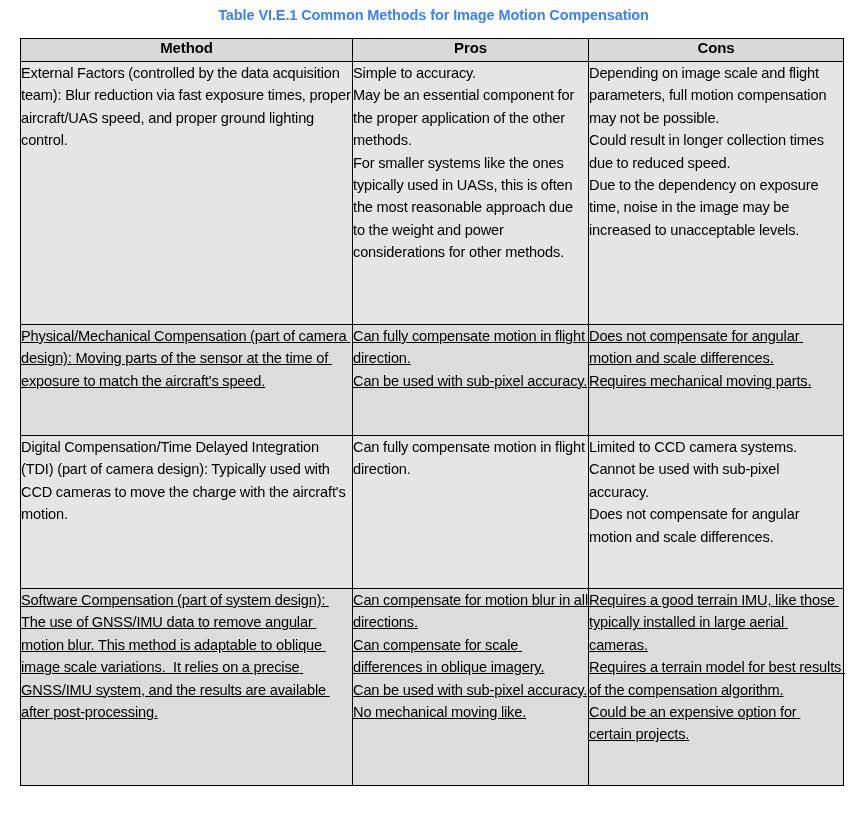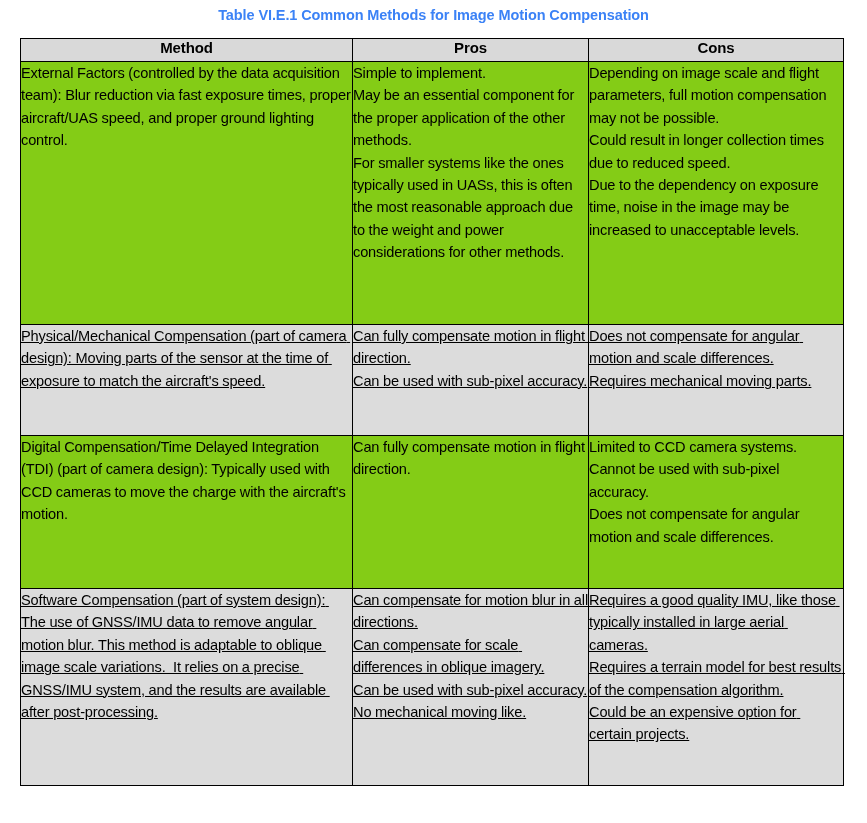--- a/index.html
+++ b/index.html
@@ -80,21 +80,21 @@
     padding: 4px 7px 6px 8px;
     letter-spacing: -0.15px;
     word-spacing: -0.2px;
   }
 
   tbody tr.row-shaded td {
     background: #dcdcdc;
     text-decoration: underline;
   }
   tbody tr.row-plain td {
-    background: #84cc16;
+    background: #e5e5e5;
   }
 
   
   tbody tr.row-1 td { height: 262px; }
   tbody tr.row-2 td { height: 110px; }
   tbody tr.row-3 td { height: 152px; }
   tbody tr.row-4 td { height: 196px; }
 
   .cell-line {
     display: block;
@@ -120,21 +120,21 @@
         <th>Pros</th>
         <th>Cons</th>
       </tr>
     </thead>
     <tbody id="table-body">
         <tr class="row-1 row-plain">
           <td>
             <span class="cell-line">External Factors (controlled by the data acquisition team): Blur reduction via fast exposure times, proper aircraft/UAS speed, and proper ground lighting control.</span>
           </td>
           <td>
-            <span class="cell-line">Simple to implement.</span>
+            <span class="cell-line">Simple to accuracy.</span>
             <span class="cell-line">May be an essential component for the proper application of the other methods.</span>
             <span class="cell-line">For smaller systems like the ones typically used in UASs, this is often the most reasonable approach due to the weight and power considerations for other methods.</span>
           </td>
           <td>
             <span class="cell-line">Depending on image scale and flight parameters, full motion compensation may not be possible.</span>
             <span class="cell-line">Could result in longer collection times due to reduced speed.</span>
             <span class="cell-line">Due to the dependency on exposure time, noise in the image may be increased to unacceptable levels.</span>
           </td>
         </tr>
         <tr class="row-2 row-shaded">
@@ -167,21 +167,21 @@
           <td>
             <span class="cell-line">Software Compensation (part of system design): The use of GNSS/IMU data to remove angular motion blur. This method is adaptable to oblique image scale variations.  It relies on a precise GNSS/IMU system, and the results are available after post-processing.</span>
           </td>
           <td>
             <span class="cell-line">Can compensate for motion blur in all directions.</span>
             <span class="cell-line">Can compensate for scale differences in oblique imagery.</span>
             <span class="cell-line">Can be used with sub-pixel accuracy.</span>
             <span class="cell-line">No mechanical moving like.</span>
           </td>
           <td>
-            <span class="cell-line">Requires a good quality IMU, like those typically installed in large aerial cameras.</span>
+            <span class="cell-line">Requires a good terrain IMU, like those typically installed in large aerial cameras.</span>
             <span class="cell-line">Requires a terrain model for best results of the compensation algorithm.</span>
             <span class="cell-line">Could be an expensive option for certain projects.</span>
           </td>
         </tr>
       </tbody>
   </table>
 
 </div>
 
 </body></html>

